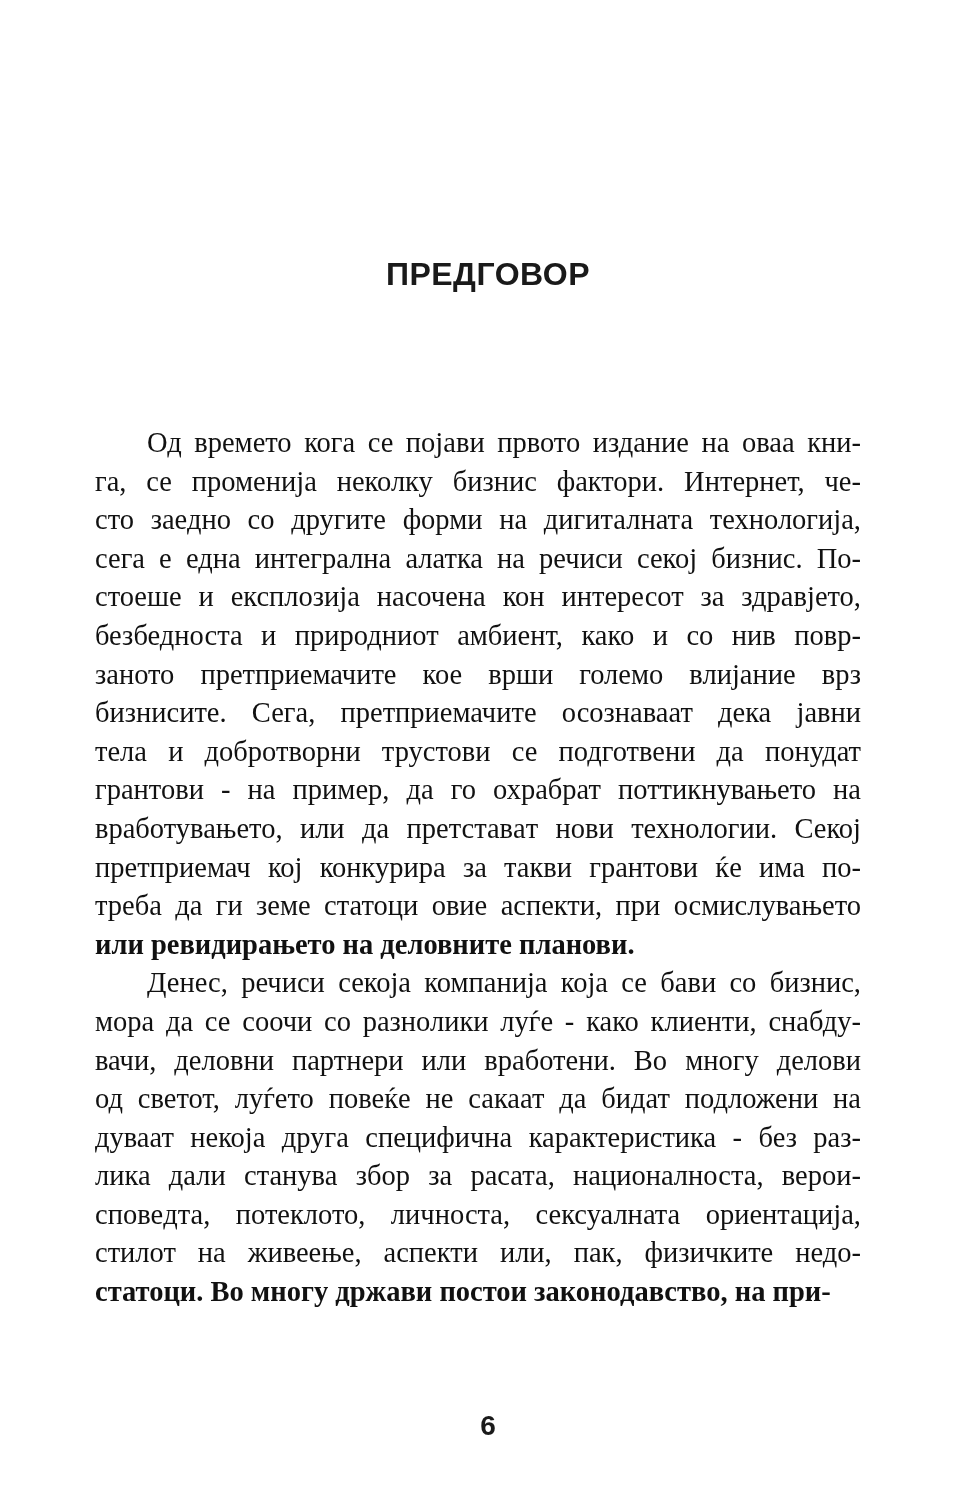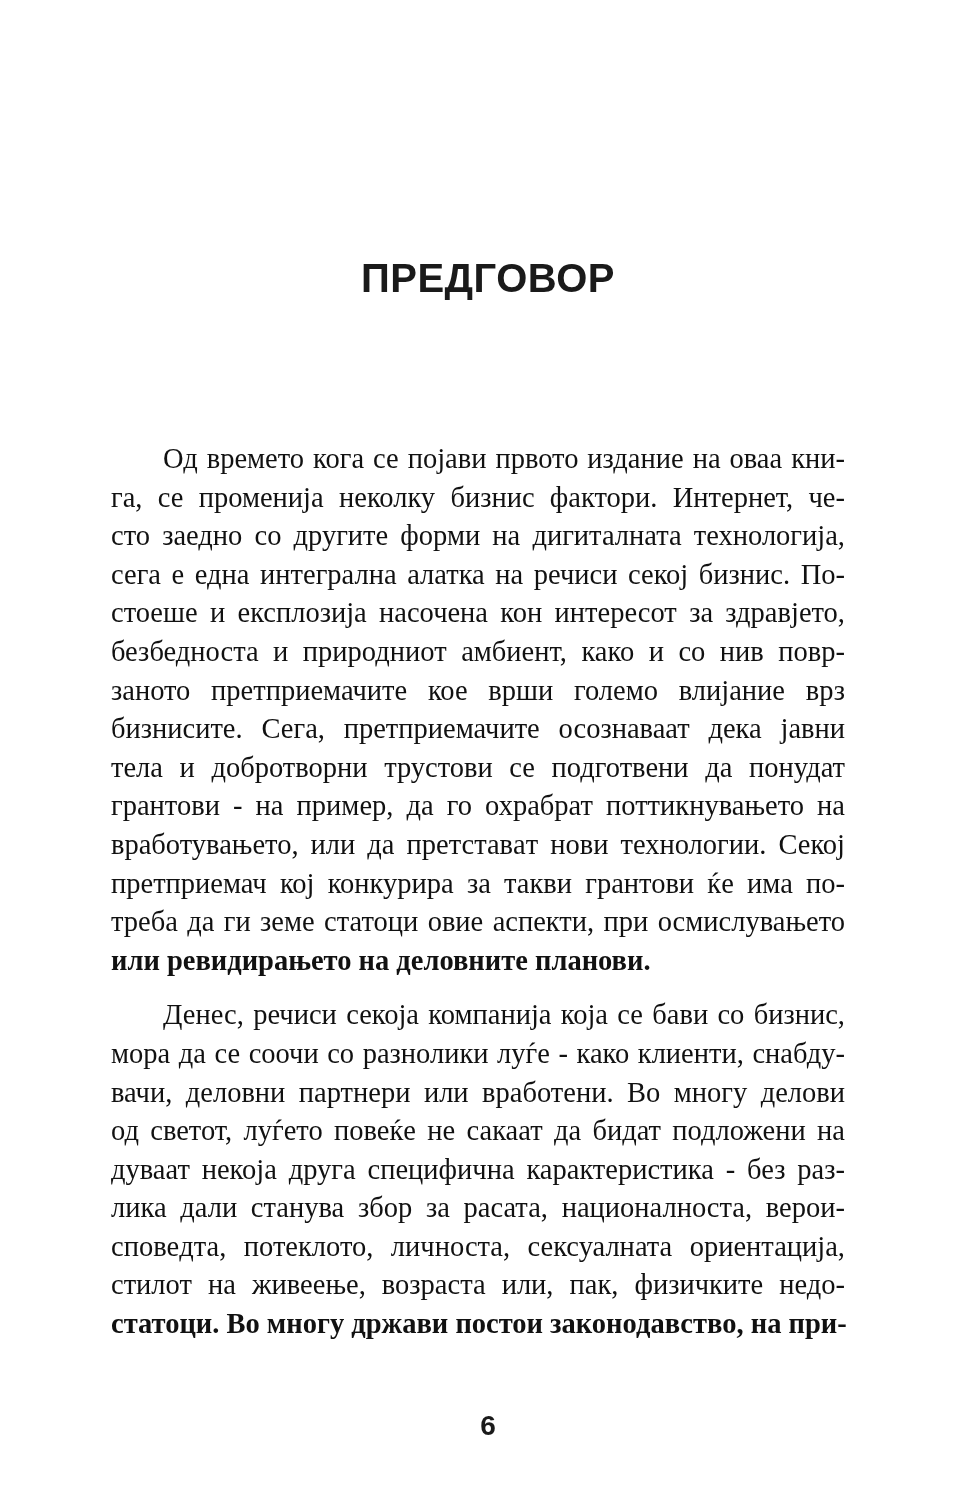--- a/index.html
+++ b/index.html
@@ -21,21 +21,21 @@
 
   
   .chapter-title {
     position: absolute;
     top: 258px;
     left: 0;
     width: 976px;
     text-align: center;
     font-family: "Liberation Sans", "DejaVu Sans", sans-serif;
     font-weight: bold;
-    font-size: 40px;
+    font-size: 32px;
     letter-spacing: 0.5px;
     color: #1a1a1a;
     line-height: 1;
     margin: 0;
   }
 
   
   .text-block {
     position: absolute;
     top: 424px;
@@ -43,21 +43,21 @@
     width: 766px;
     font-family: "Liberation Serif", "DejaVu Serif", serif;
     font-size: 28.5px;
     line-height: 38.6px;
     color: #111111;
     text-align: justify;
     text-justify: inter-word;
   }
 
   .para {
-    margin: 16px;
+    margin: 0;
     text-align: justify;
     text-align-last: left;
     hyphens: manual;
   }
 
   
   .line {
     display: block;
     width: 100%;
     text-align: justify;
@@ -115,20 +115,20 @@
         <span class="line last">или ревидирањето на деловните планови.</span>
       </p>
     <p class="para">
         <span class="line indent">Денес, речиси секоја компанија која се бави со бизнис,</span>
         <span class="line">мора да се соочи со разнолики луѓе - како клиенти, снабду-</span>
         <span class="line">вачи, деловни партнери или вработени. Во многу делови</span>
         <span class="line">од светот, луѓето повеќе не сакаат да бидат подложени на</span>
         <span class="line">дуваат некоја друга специфична карактеристика - без раз-</span>
         <span class="line">лика дали станува збор за расата, националноста, верои-</span>
         <span class="line">сповeдта, потеклото, личноста, сексуалната ориентација,</span>
-        <span class="line">стилот на живеење, возраста или, пак, физичките недо-</span>
+        <span class="line">стилот на живеење, аспекти или, пак, физичките недо-</span>
         <span class="line last">статоци. Во многу држави постои законодавство, на при-</span>
       </p>
   </div>
 
   <div class="folio">6</div>
 
 </div>
 
 </body></html>

